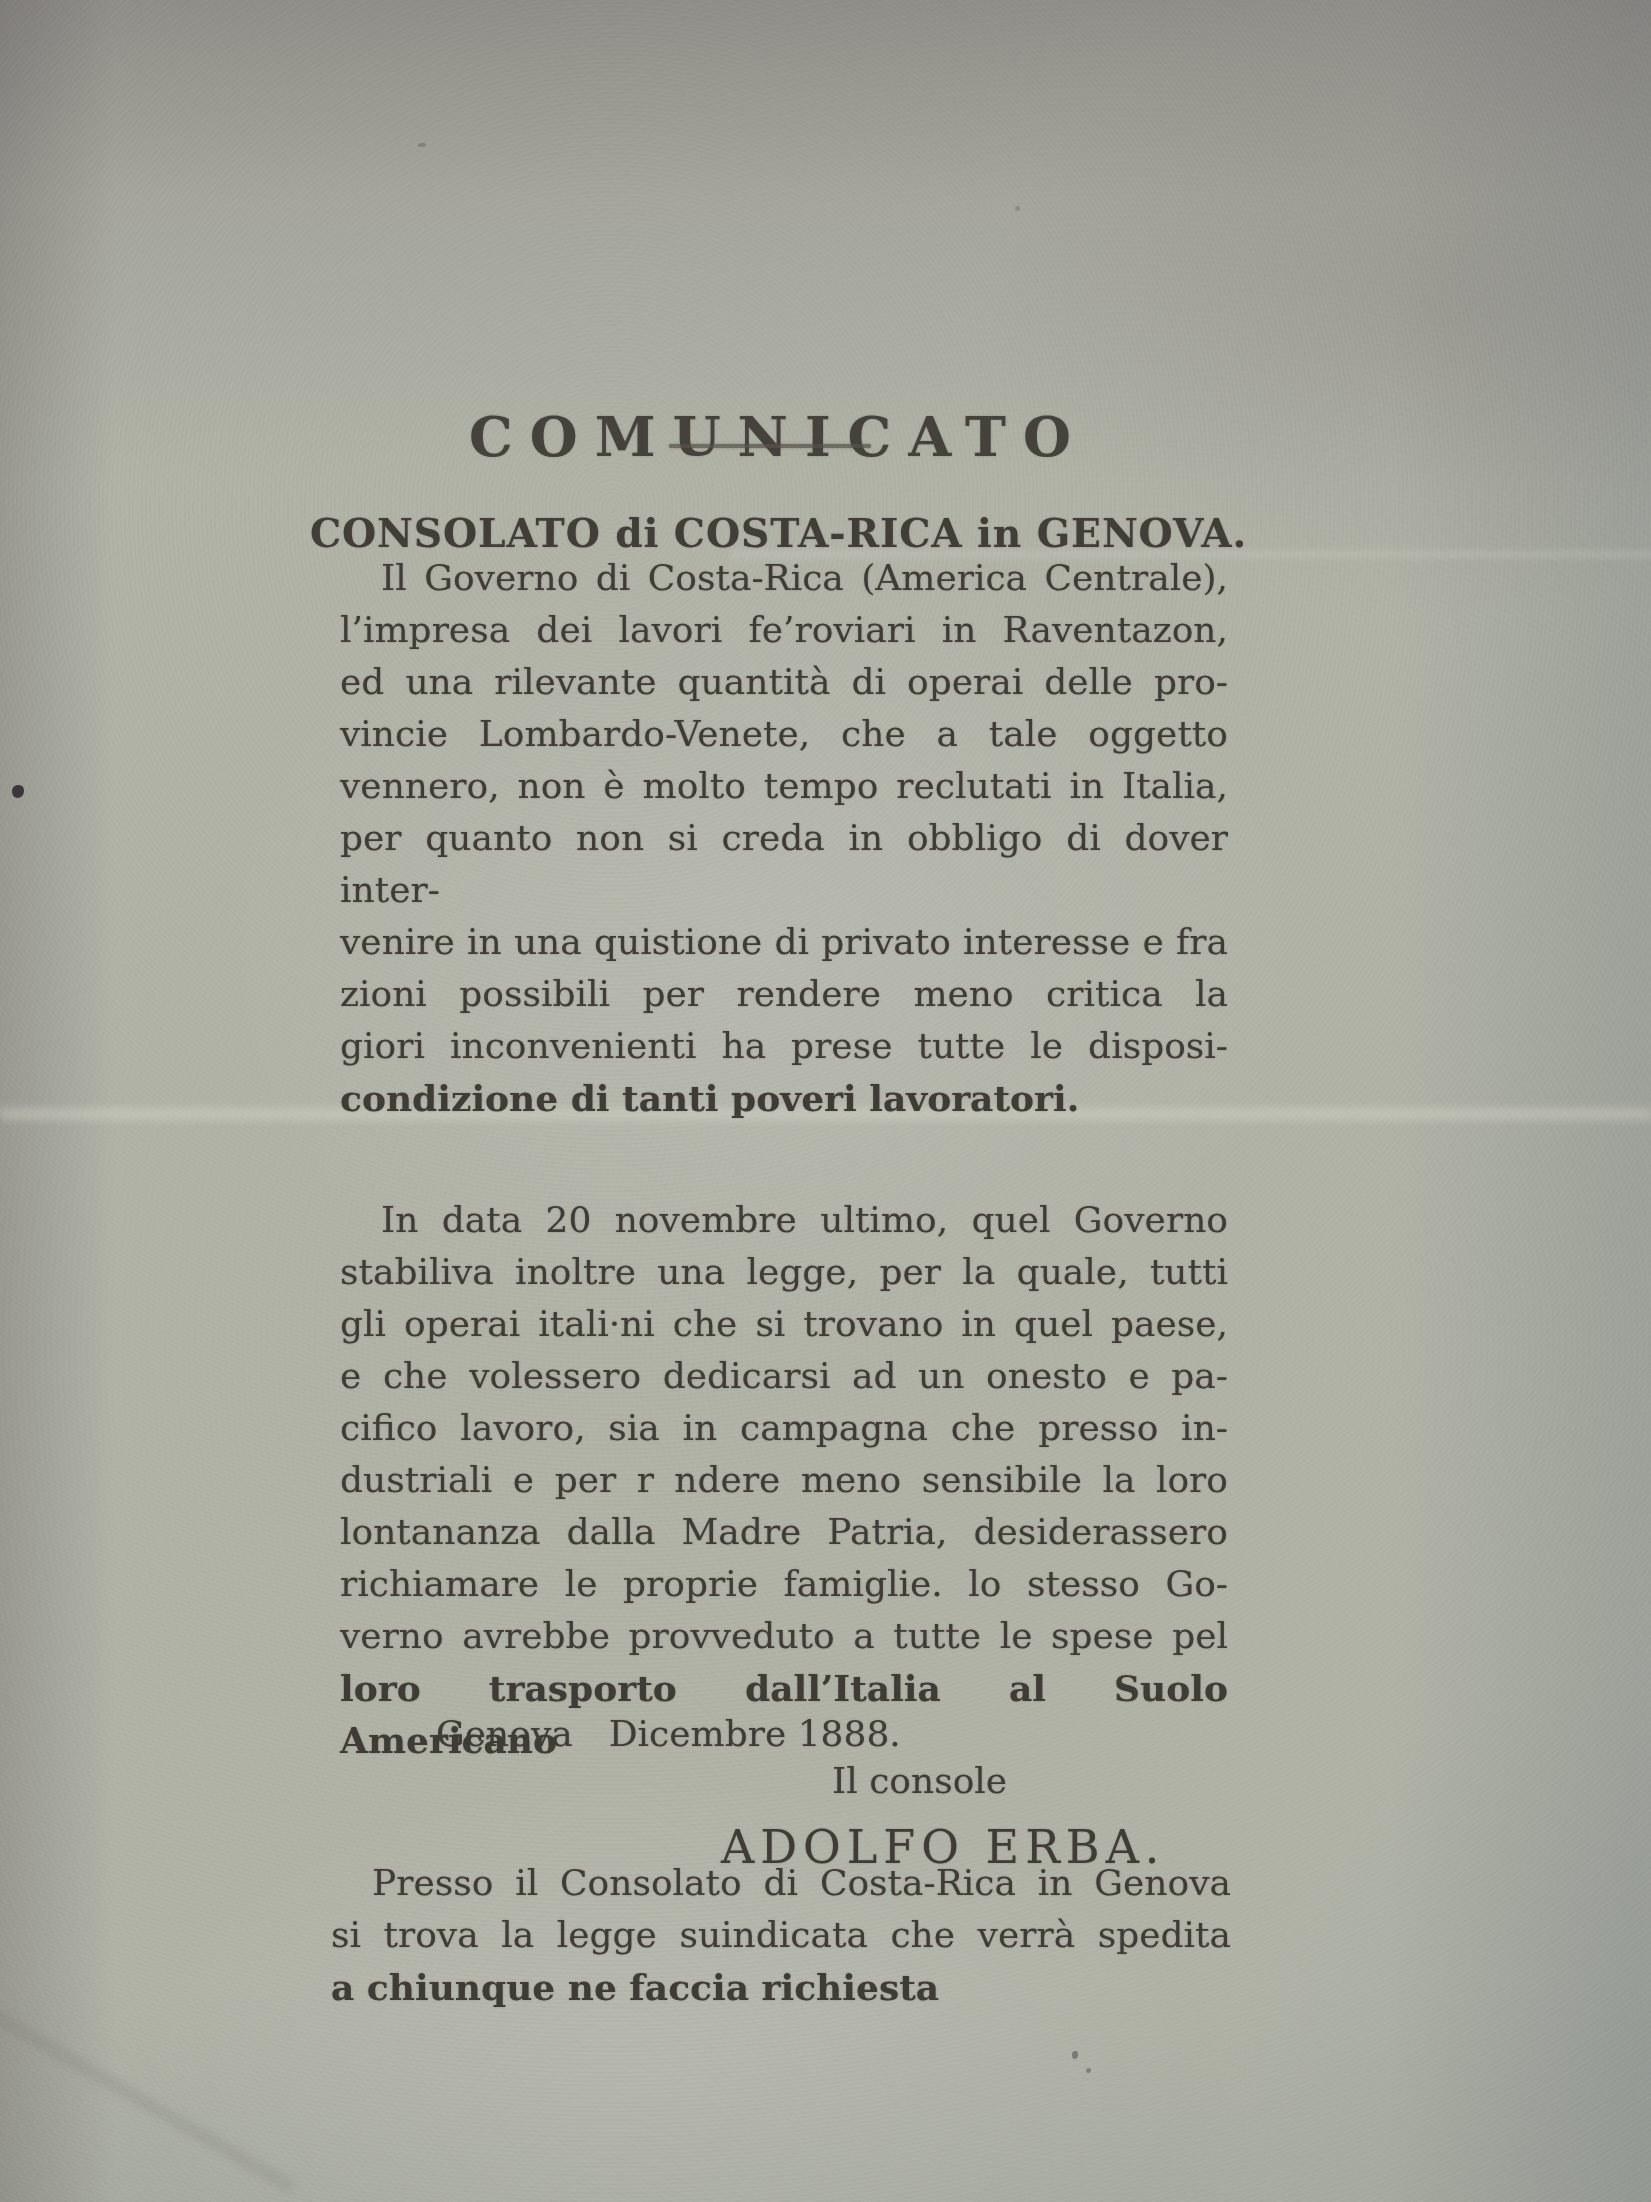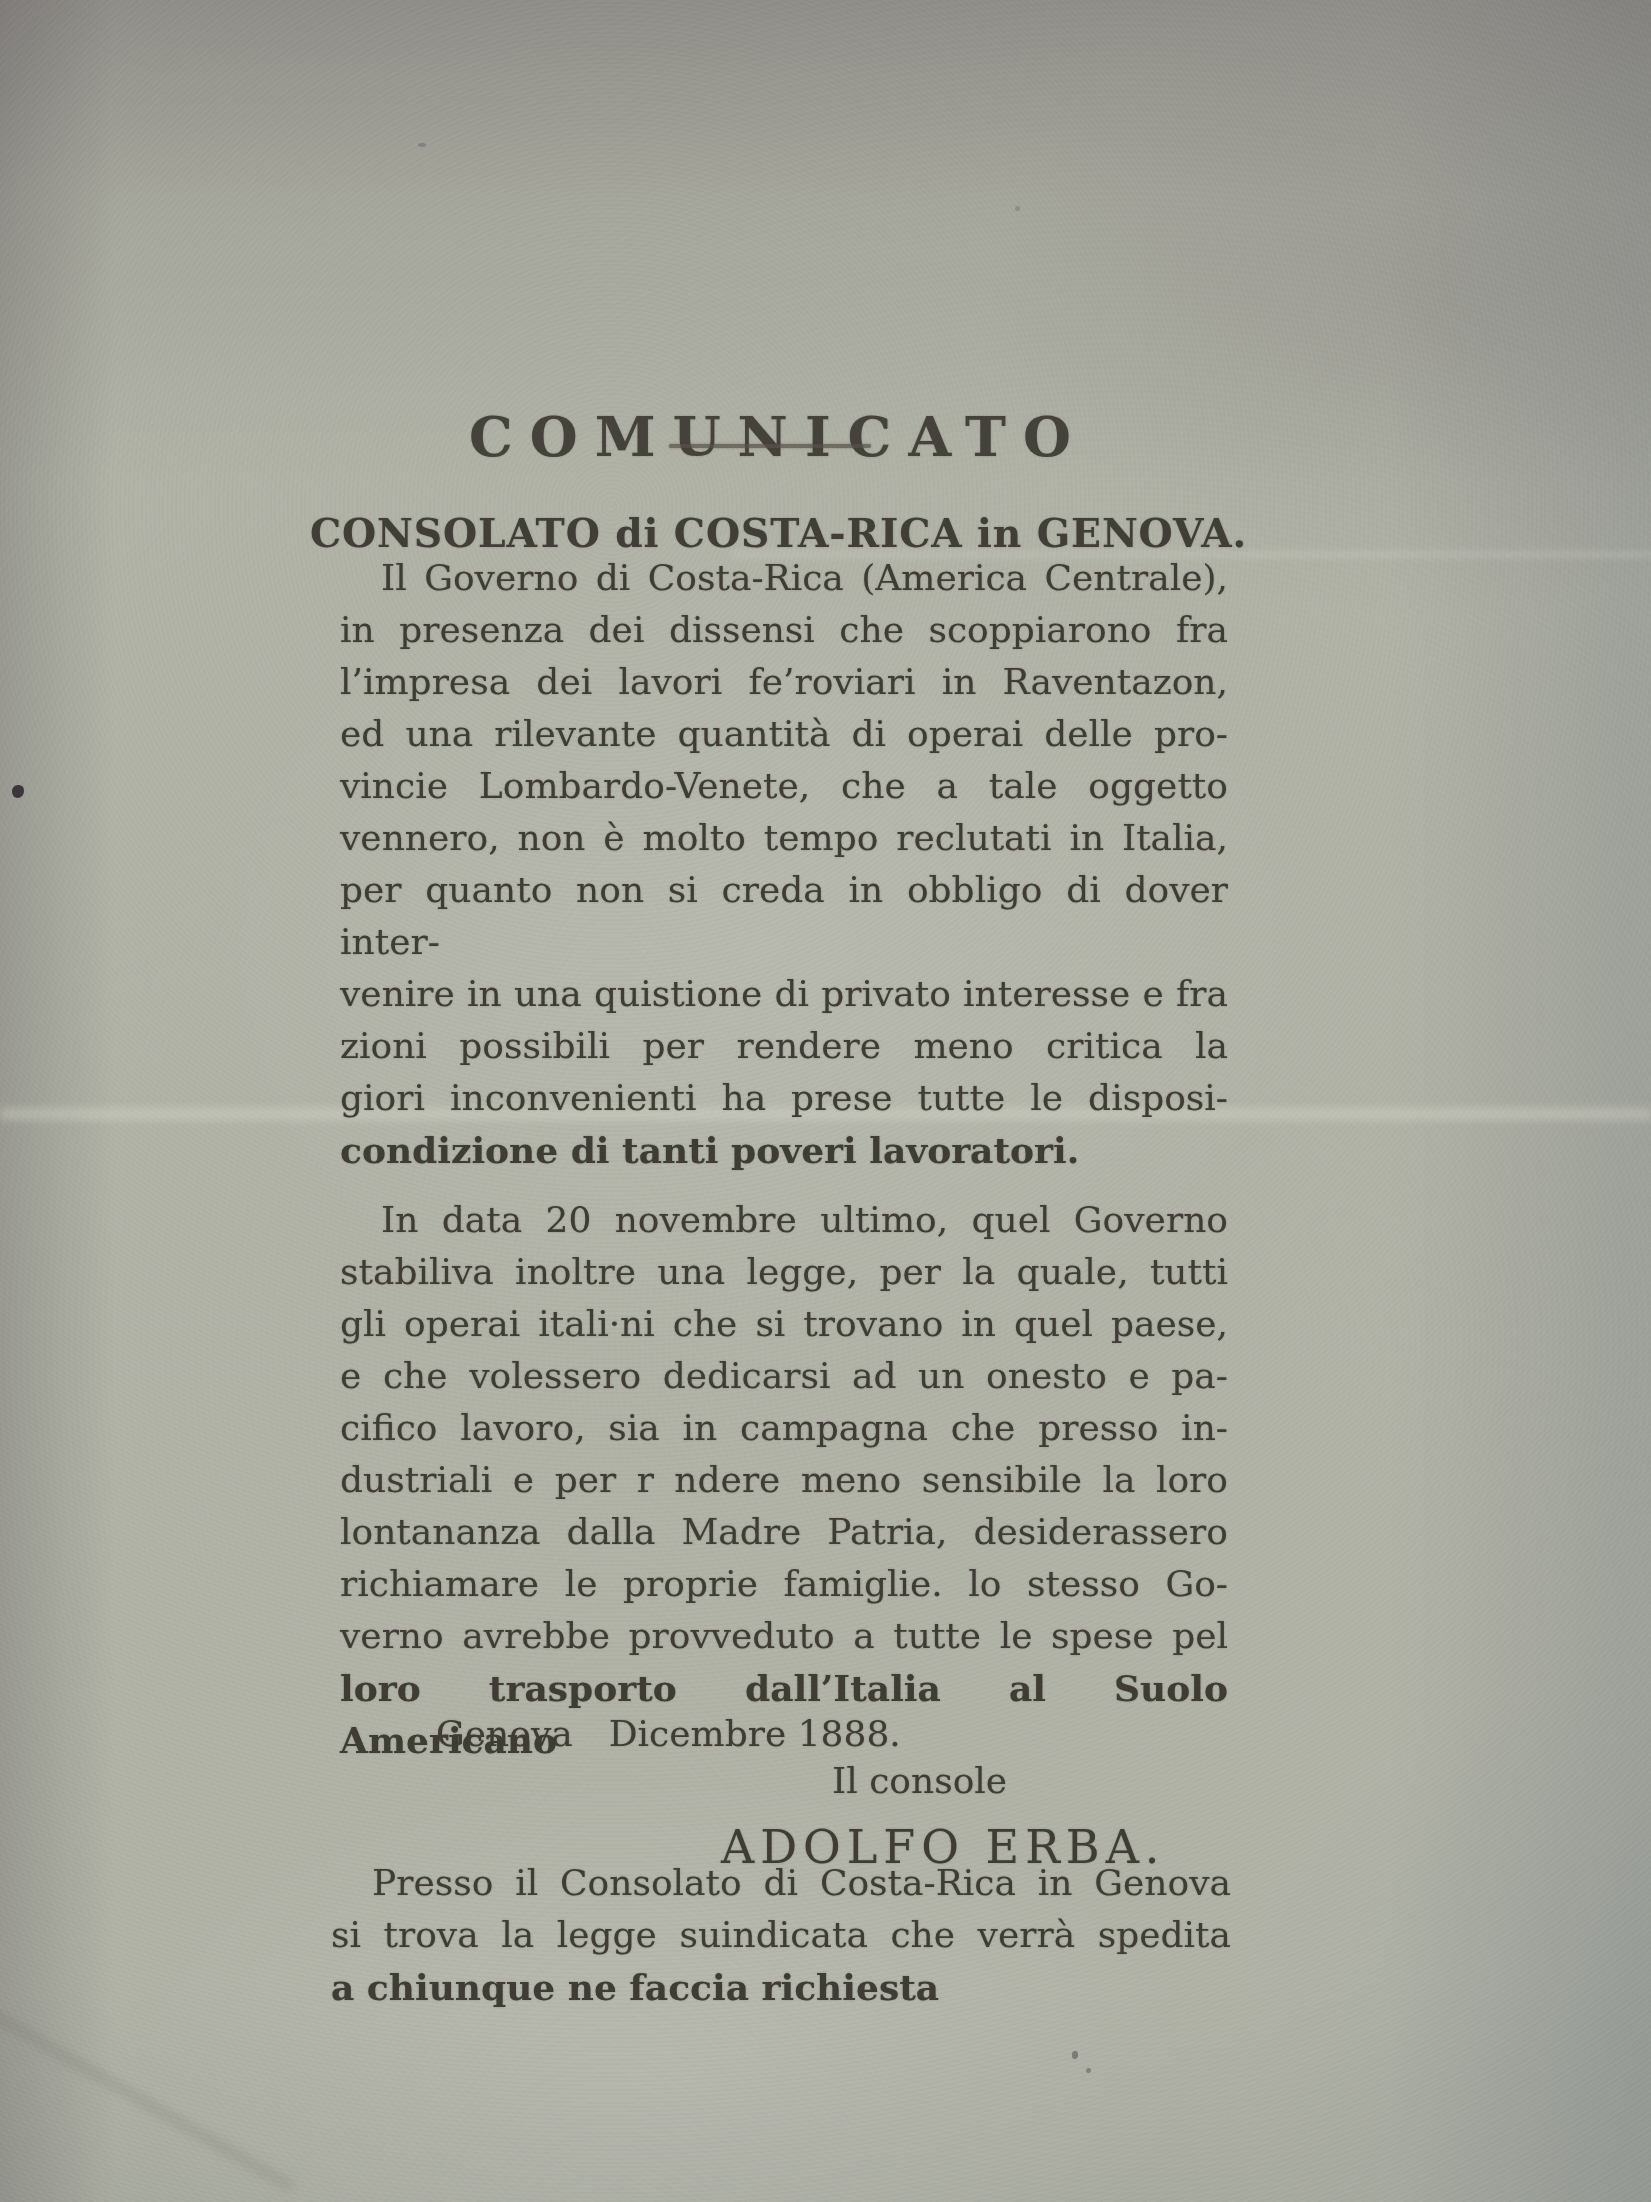--- a/index.html
+++ b/index.html
@@ -73,21 +73,20 @@
   <div class="speck s4"></div>
   <div class="speck s5"></div>
 
   <div class="sheet">
     <h1 class="title">COMUNICATO</h1>
     <div class="title-rule"></div>
     <h2 class="subtitle">CONSOLATO di COSTA-RICA in GENOVA.</h2>
 
     <div class="para para1">
       <div class="ln first">Il Governo di Costa-Rica (America Centrale),</div>
-      <div class="ln">in presenza dei dissensi che scoppiarono fra</div>
       <div class="ln">l’impresa dei lavori fe’roviari in Raventazon,</div>
       <div class="ln">ed una rilevante quantità di operai delle pro-</div>
       <div class="ln">vincie Lombardo-Venete, che a tale oggetto</div>
       <div class="ln">vennero, non è molto tempo reclutati in Italia,</div>
       <div class="ln">per quanto non si creda in obbligo di dover inter-</div>
       <div class="ln">venire in una quistione di privato interesse e fra</div>
       <div class="ln">zioni possibili per rendere meno critica la</div>
       <div class="ln">giori inconvenienti ha prese tutte le disposi-</div>
       <div class="ln last">condizione di tanti poveri lavoratori.</div>
     </div>

